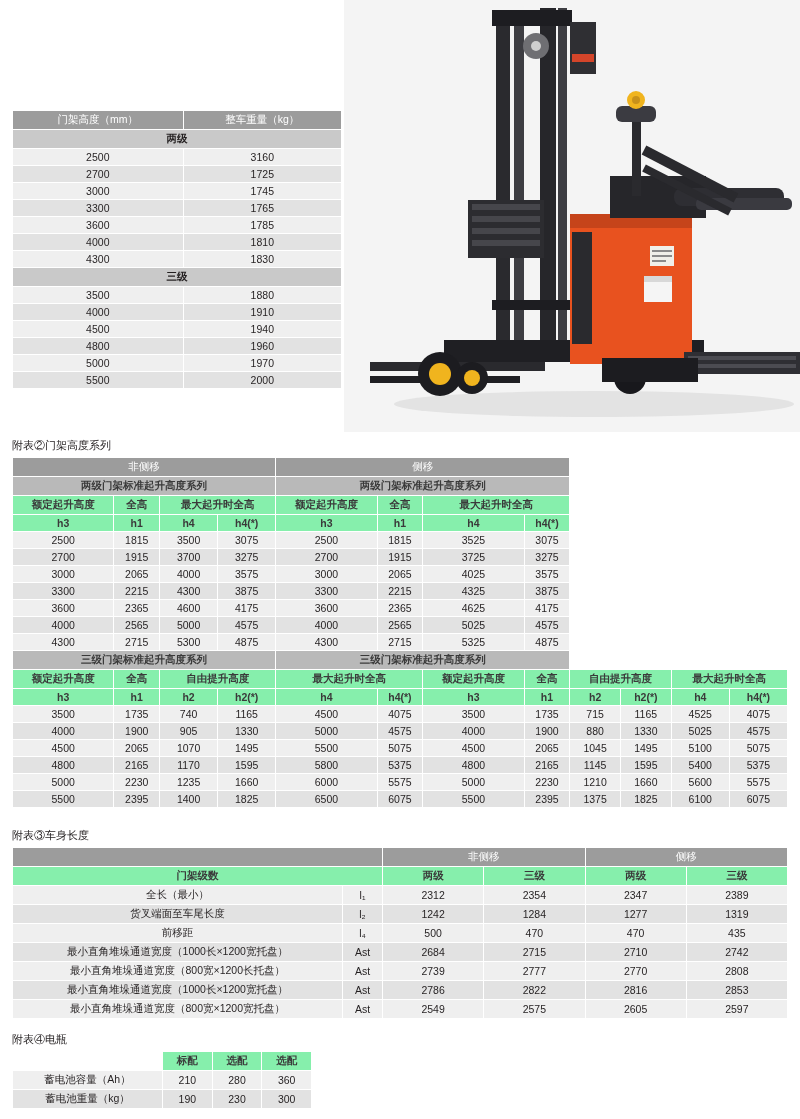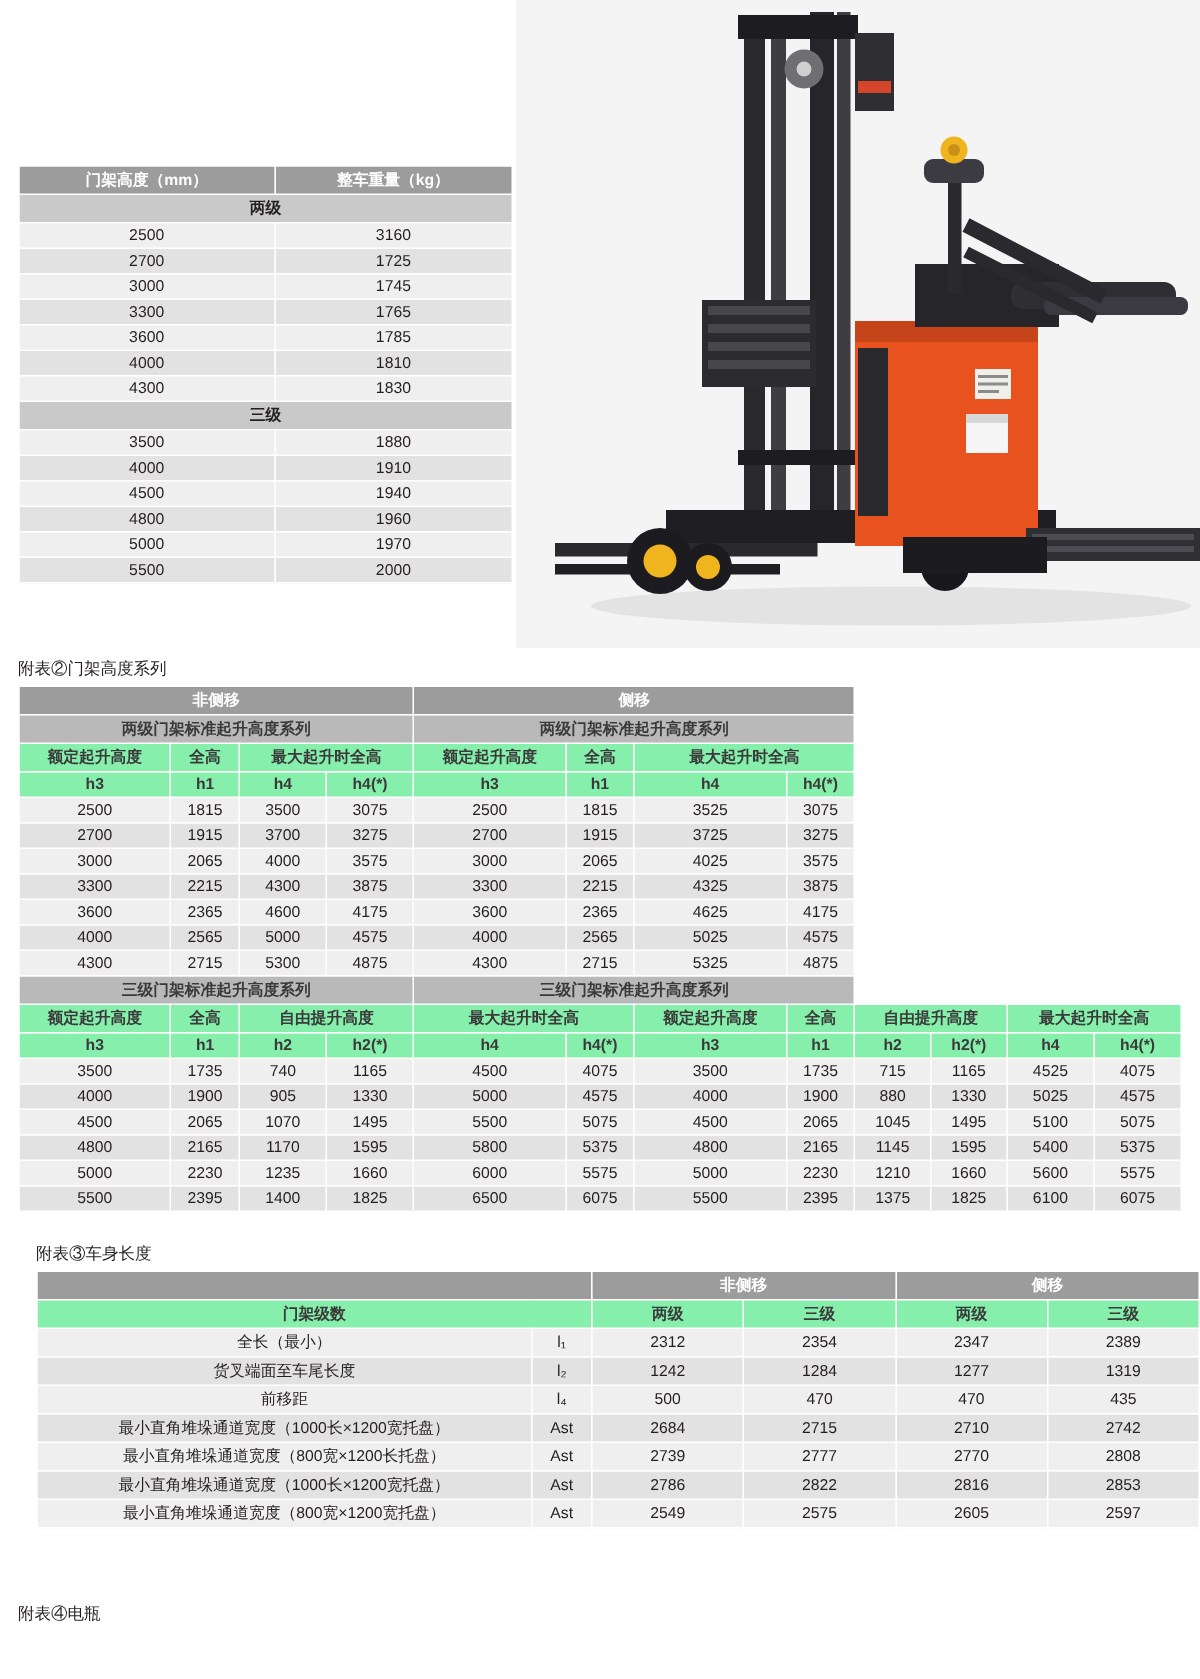--- a/index.html
+++ b/index.html
@@ -22,21 +22,21 @@
     width: 100%;
     font-size: 10.5px;
   }
   td, th {
     border: 1px solid #ffffff;
     padding: 2px 4px;
     text-align: center;
     font-weight: normal;
     white-space: nowrap;
   }
-  .hdr  { background: #9c9c9c; color: #ffffff; font-weight: bold; }
+  .hdr  { background: #9c9c9c; color: #ffffff; font-weight: normal; }
   .hdr2 { background: #b9b9b9; color: #3a3a3a; font-weight: bold; }
   .sub  { background: #86efac; color: #3a3a3a; font-weight: bold; }
   .r0 { background: #efefef; }
   .r1 { background: #e2e2e2; }
   .sec-title {
     font-size: 11px;
     color: #231f20;
     margin: 0 0 4px 0;
   }
 
@@ -50,25 +50,25 @@
     position: absolute;
     left: 344px; top: 0px; width: 456px; height: 432px;
     overflow: hidden;
   }
   #photo svg { display:block; }
 
   
   #t2-wrap { position:absolute; left:12px; top:438px; width:776px; }
 
   
-  #t3-wrap { position:absolute; left:24px; top:828px; width:776px; }
+  #t3-wrap { position:absolute; left:12px; top:828px; width:776px; }
   #t3 td.lbl { text-align:center; }
 
   
-  #t4-wrap { position:absolute; left:12px; top:1068px; width:300px; }
+  #t4-wrap { position:absolute; left:12px; top:1032px; width:300px; }
   #t4 td.lbl { text-align:center; }
 </style>
 </head>
 <body>
 
 <div class="page">
 
   <div id="t1-wrap">
     <table id="t1">
       <tbody id="t1-body">
@@ -490,15 +490,37 @@
             <td class="r0">2575</td>
             <td class="r0">2605</td>
             <td class="r0">2597</td>
           </tr>
         </tbody>
     </table>
   </div>
 
   <div id="t4-wrap">
     <div class="sec-title">附表④电瓶</div>
+    <table id="t4">
+      <tbody id="t4-body">
+          <tr>
+            <td class="hdr" style="width: 150px; background: rgb(255, 255, 255); border: none;"></td>
+            <td class="sub">标配</td>
+            <td class="sub">选配</td>
+            <td class="sub">选配</td>
+          </tr>
+          <tr>
+            <td class="r0 lbl">蓄电池容量（Ah）</td>
+            <td class="r0">210</td>
+            <td class="r0">280</td>
+            <td class="r0">360</td>
+          </tr>
+          <tr>
+            <td class="r1 lbl">蓄电池重量（kg）</td>
+            <td class="r1">190</td>
+            <td class="r1">230</td>
+            <td class="r1">300</td>
+          </tr>
+        </tbody>
+    </table>
   </div>
 
 </div>
 
 </body></html>

